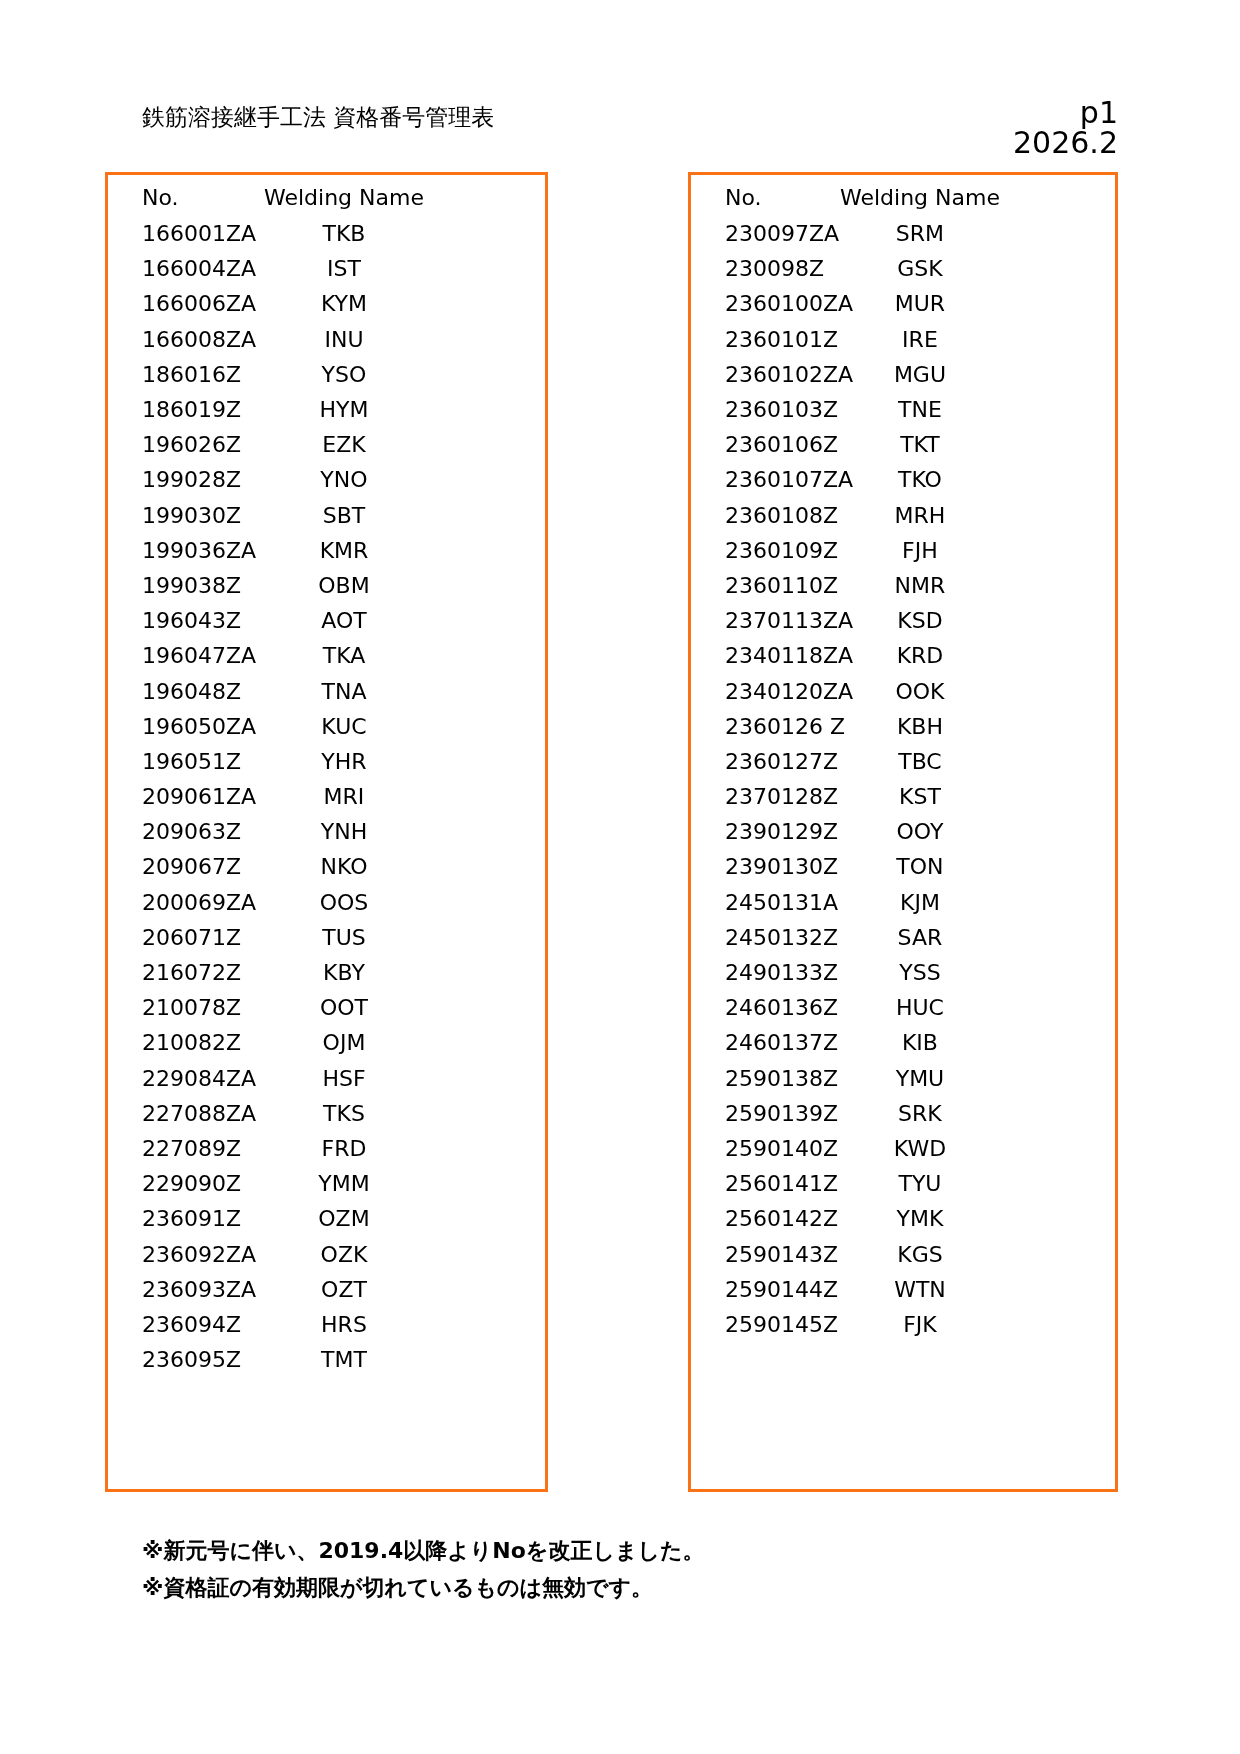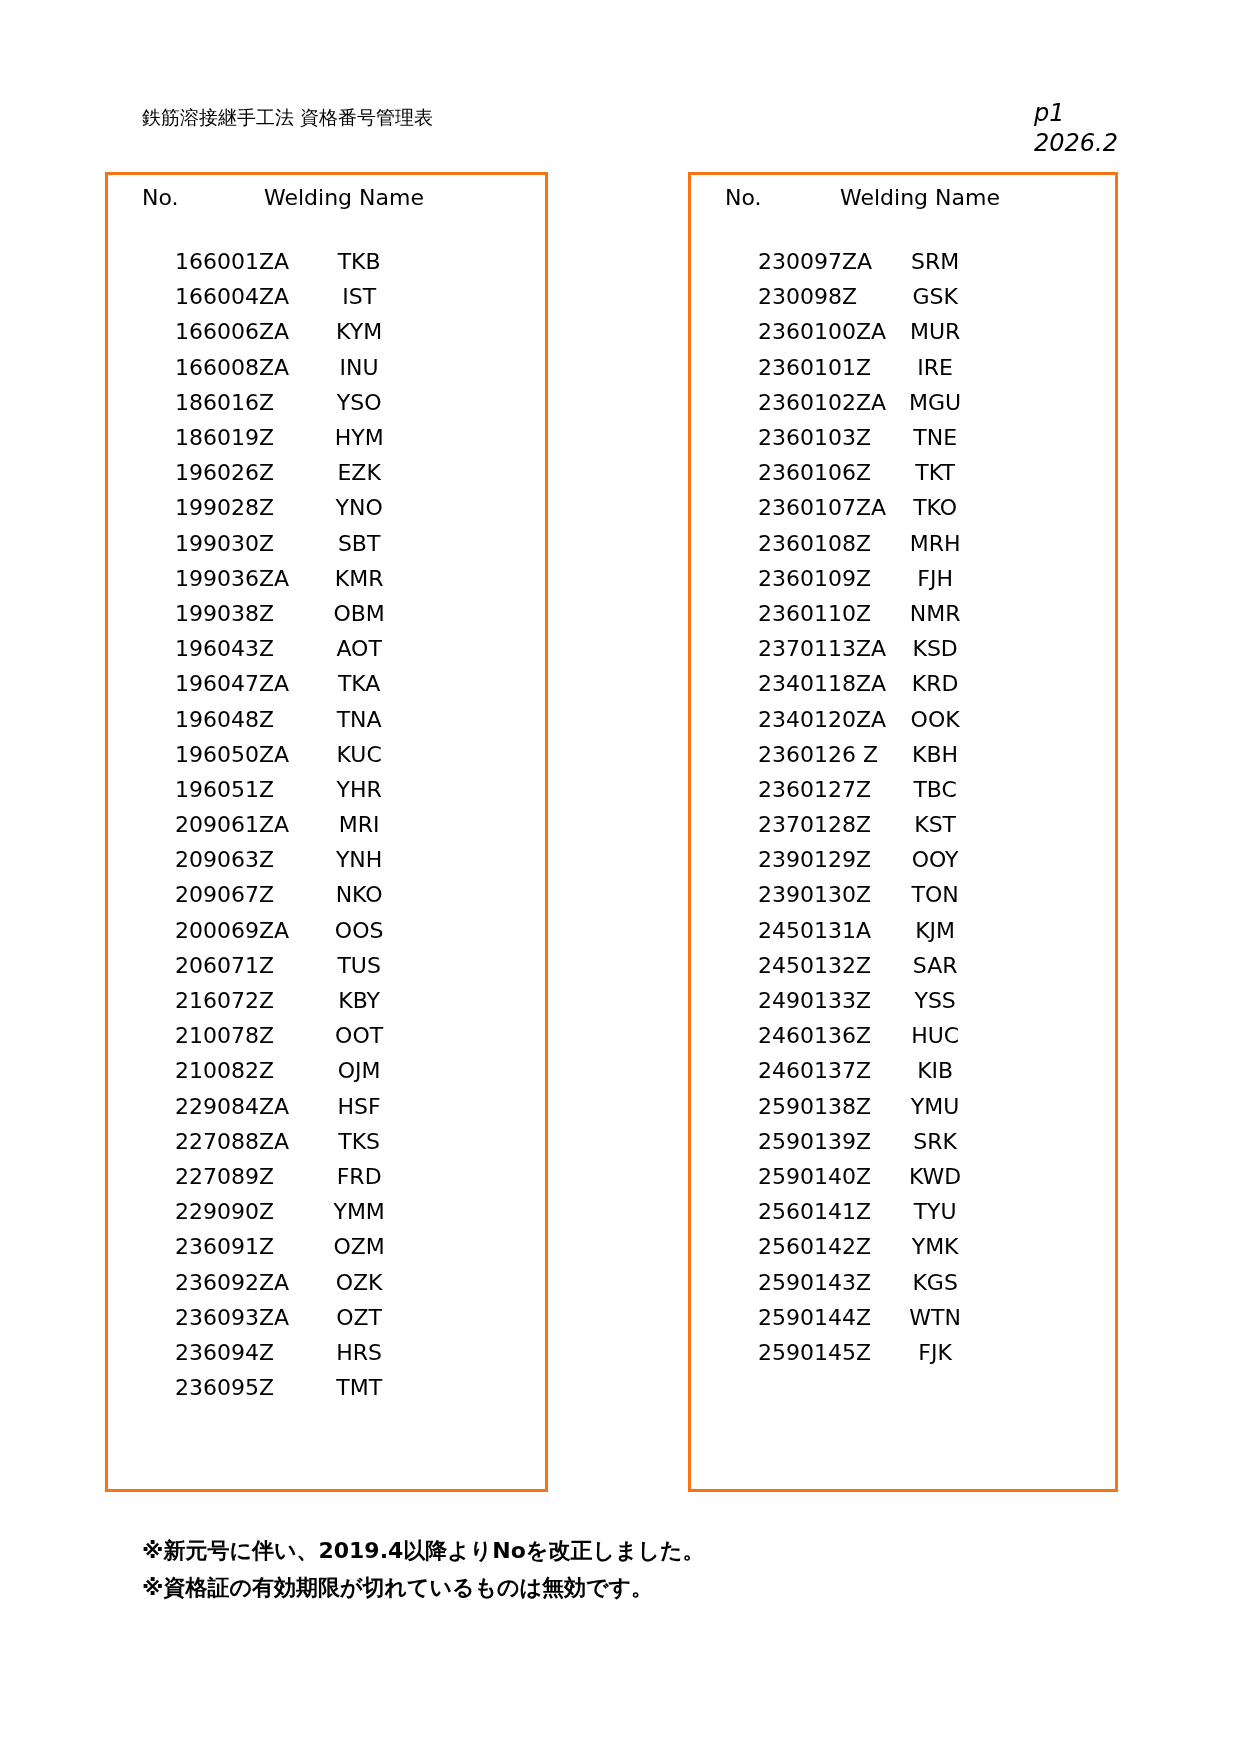--- a/index.html
+++ b/index.html
@@ -9,33 +9,32 @@
     height: 1754px;
     background: #ffffff;
     color: #000000;
     font-family: "DejaVu Sans", "Liberation Sans", sans-serif;
     overflow: hidden;
   }
   .doc-title {
     position: absolute;
     left: 142px;
     top: 102px;
-    font-size: 19px;
+    font-size: 23px;
     line-height: 30px;
     font-weight: 500;
     white-space: nowrap;
   }
   .corner {
     position: absolute;
     top: 98px;
     right: 122px;
-    text-align: left;
-    font-size: 24px;
+    text-align: right;
+    font-size: 30px;
     line-height: 30px;
-    font-style: italic;
   }
   .table-box {
     position: absolute;
     top: 172px;
     height: 1320px;
     border: 3px solid #f97316;
     box-sizing: border-box;
     background: #ffffff;
   }
   .table-box.left  { left: 105px; width: 443px; }
@@ -51,21 +50,21 @@
     width: 31%;
     padding-left: 34px;
     box-sizing: border-box;
     white-space: nowrap;
   }
   .h-name {
     width: 46%;
     text-align: center;
     white-space: nowrap;
   }
-  .tbody { margin-top: 32px; padding-left: 33px; }
+  .tbody { margin-top: 4px; }
   .trow {
     display: flex;
     height: 35.2px;
     align-items: center;
     font-size: 22px;
   }
   .cell-no {
     width: 31%;
     padding-left: 34px;
     box-sizing: border-box;

